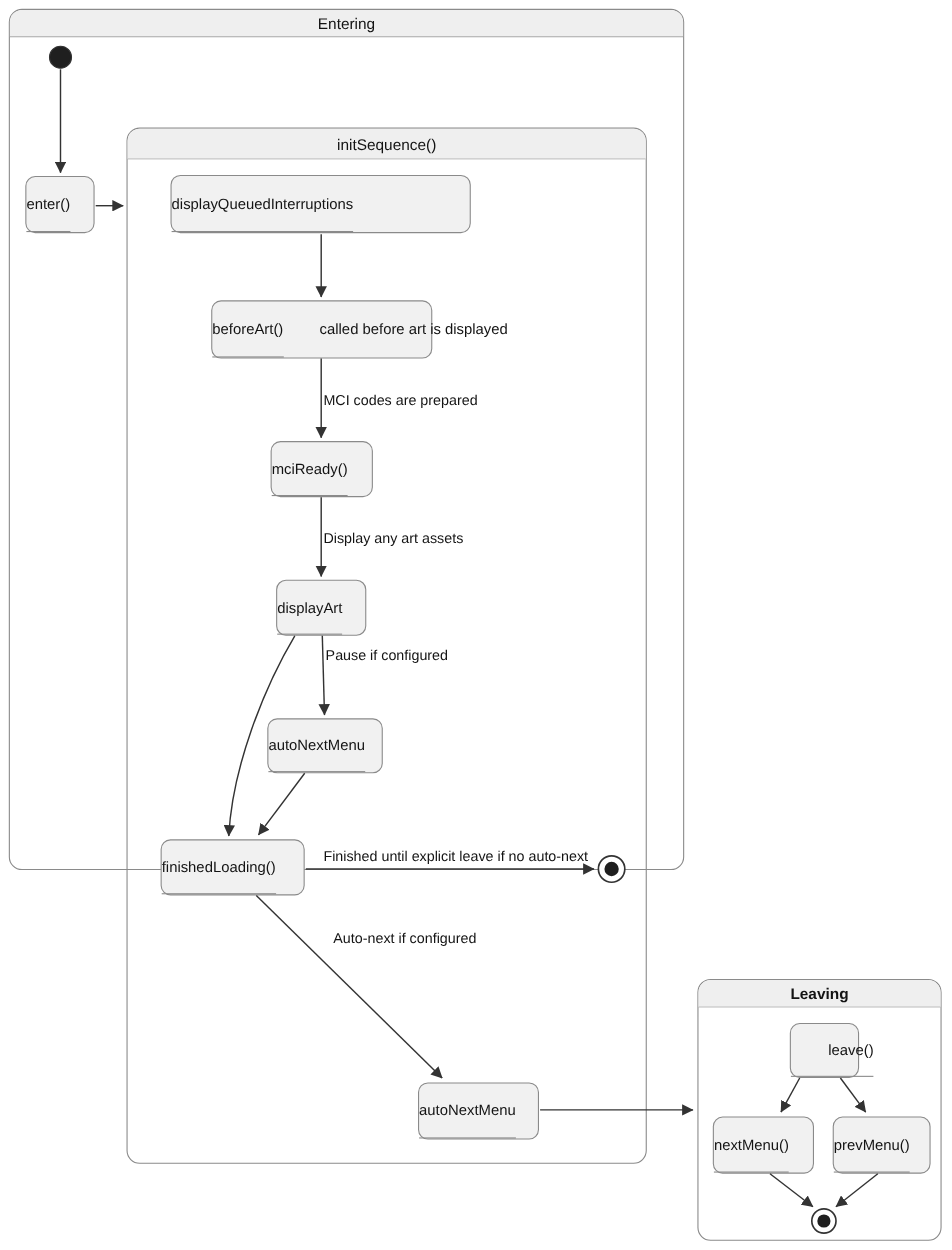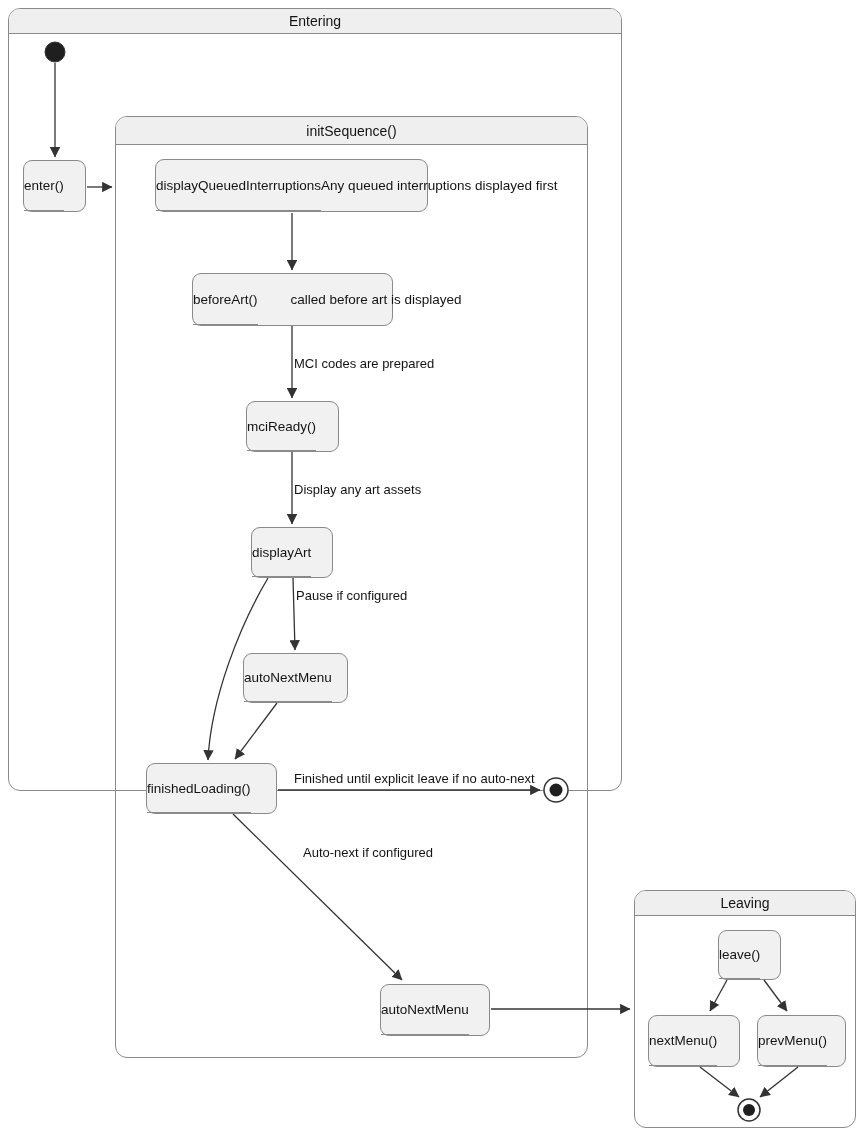--- a/index.html
+++ b/index.html
@@ -18,21 +18,21 @@
   }
   .state {
     position:absolute; border:1px solid #8a8a8a; border-radius:9px;
     background:#f1f1f1; box-sizing:border-box; display:flex; flex-direction:row;
   }
   .state-title {
     flex:0 0 26px; display:flex; align-items:center; justify-content:center;
     border-bottom:1px solid #8a8a8a; font-size:13.5px; white-space:nowrap;
   }
   .state-title.h27 { flex-basis:27px; }
-  .state-title.h25 { flex-basis:25px; }
+  .state-title.h25 { flex-basis:25px;padding-left:34px; }
   .state-body {
     flex:1 1 auto; display:flex; align-items:center; justify-content:center;
     font-size:13.5px; white-space:nowrap; border-radius:0 0 9px 9px;
   }
   .edge-label {
     position:absolute; font-size:13px; white-space:nowrap; color:#131313;
   }
   svg.edges { position:absolute; left:0; top:0; pointer-events:none; }
   svg.edges path { stroke:#333333; stroke-width:1.3; fill:none; }
 </style>
@@ -42,32 +42,31 @@
 <div class="canvas">
 
   <div class="container" style="left:8px; top:8px; width:614px; height:783px;">
     <div class="container-title" style="height:24px;">Entering</div>
   </div>
 
   <div class="container" style="left:115px; top:116px; width:473px; height:942px;">
     <div class="container-title" style="height:27px;">initSequence()</div>
   </div>
 
-  <div class="container" style="left:634px; top:890px; width:222px; height:238px;">
+  <div class="container" style="left:634px; top:890px; width:222px; height:238px;font-weight:bold;">
     <div class="container-title" style="height:24px;">Leaving</div>
   </div>
 
   <div class="state" style="left:23px; top:160px; width:63px; height:52px;">
     <div class="state-title">enter()</div>
     <div class="state-body"></div>
   </div>
 
   <div class="state" style="left:155px; top:159px; width:273px; height:53px;">
     <div class="state-title h27">displayQueuedInterruptions</div>
-    <div class="state-body">Any queued interruptions displayed first</div>
   </div>
 
   <div class="state" style="left:192px; top:273px; width:201px; height:53px;gap:33px;">
     <div class="state-title h27">beforeArt()</div>
     <div class="state-body">called before art is displayed</div>
   </div>
 
   <div class="state" style="left:246px; top:401px; width:93px; height:51px;">
     <div class="state-title">mciReady()</div>
     <div class="state-body"></div>

